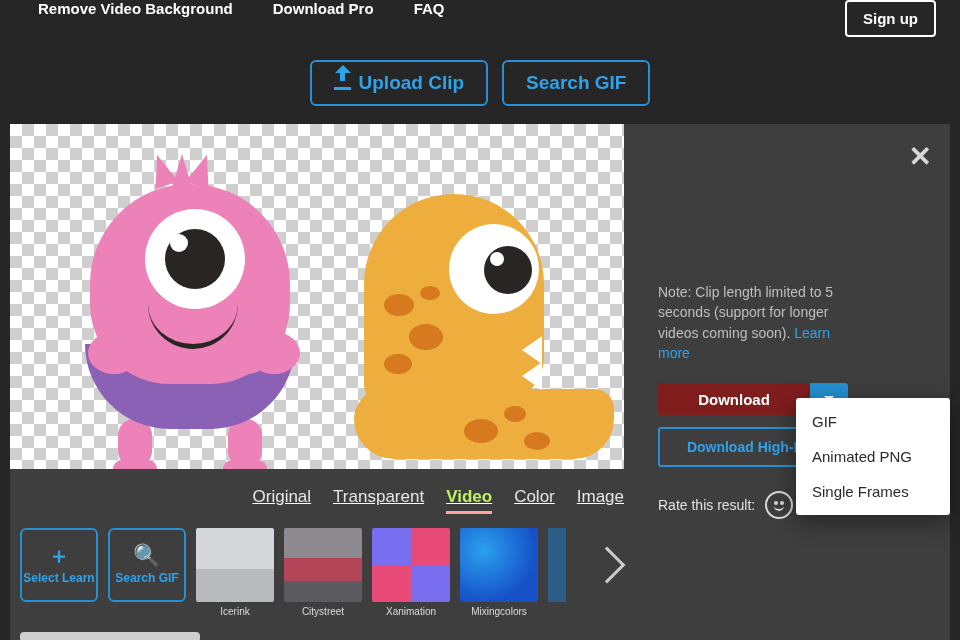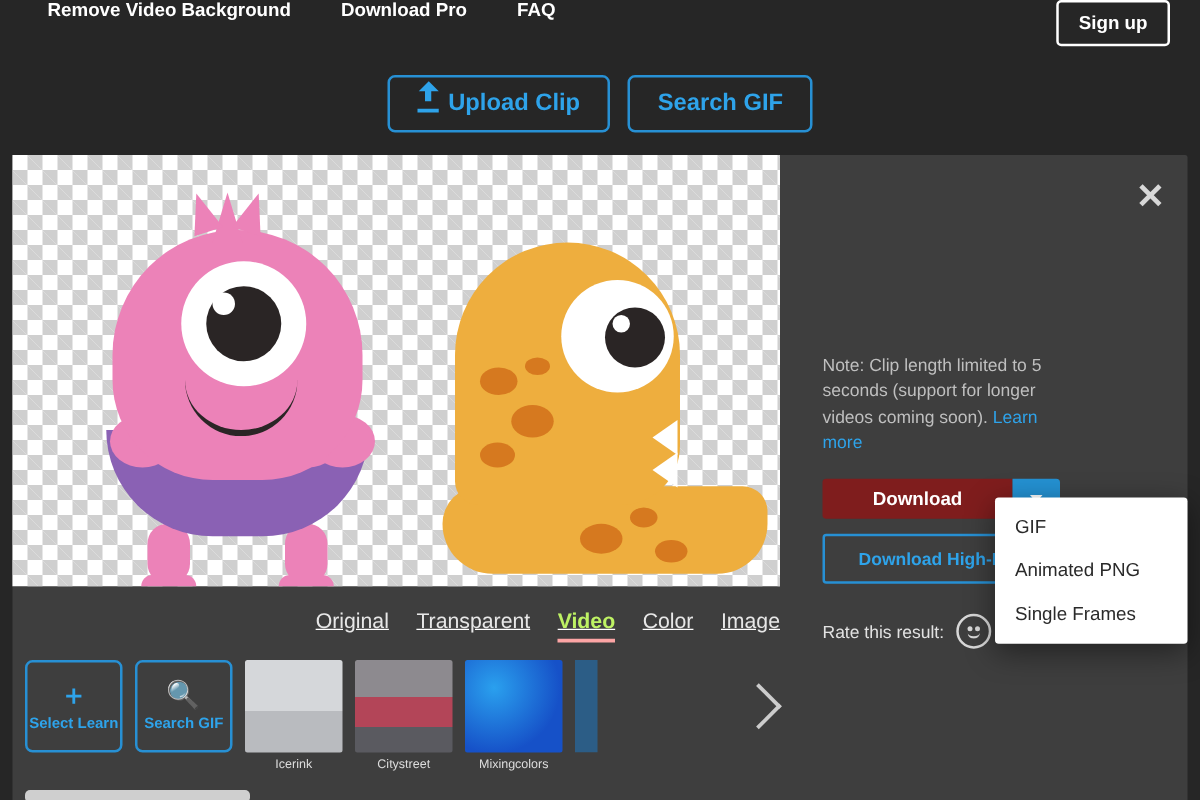--- a/index.html
+++ b/index.html
@@ -236,20 +236,24 @@
       </div>
       <div class="thumb">
         <div class="img icerink"></div>
         <div class="lbl">Icerink</div>
       </div>
       <div class="thumb">
         <div class="img city"></div>
         <div class="lbl">Citystreet</div>
       </div>
       <div class="thumb">
+        <div class="img xanim"></div>
+        <div class="lbl">Xanimation</div>
+      </div>
+      <div class="thumb">
         <div class="img mix"></div>
         <div class="lbl">Mixingcolors</div>
       </div>
       <div class="thumb partial">
         <div class="img partial"></div>
       </div>
       <div class="chev-next"></div>
     </div>
     <div class="hscroll"></div>
   </div>

